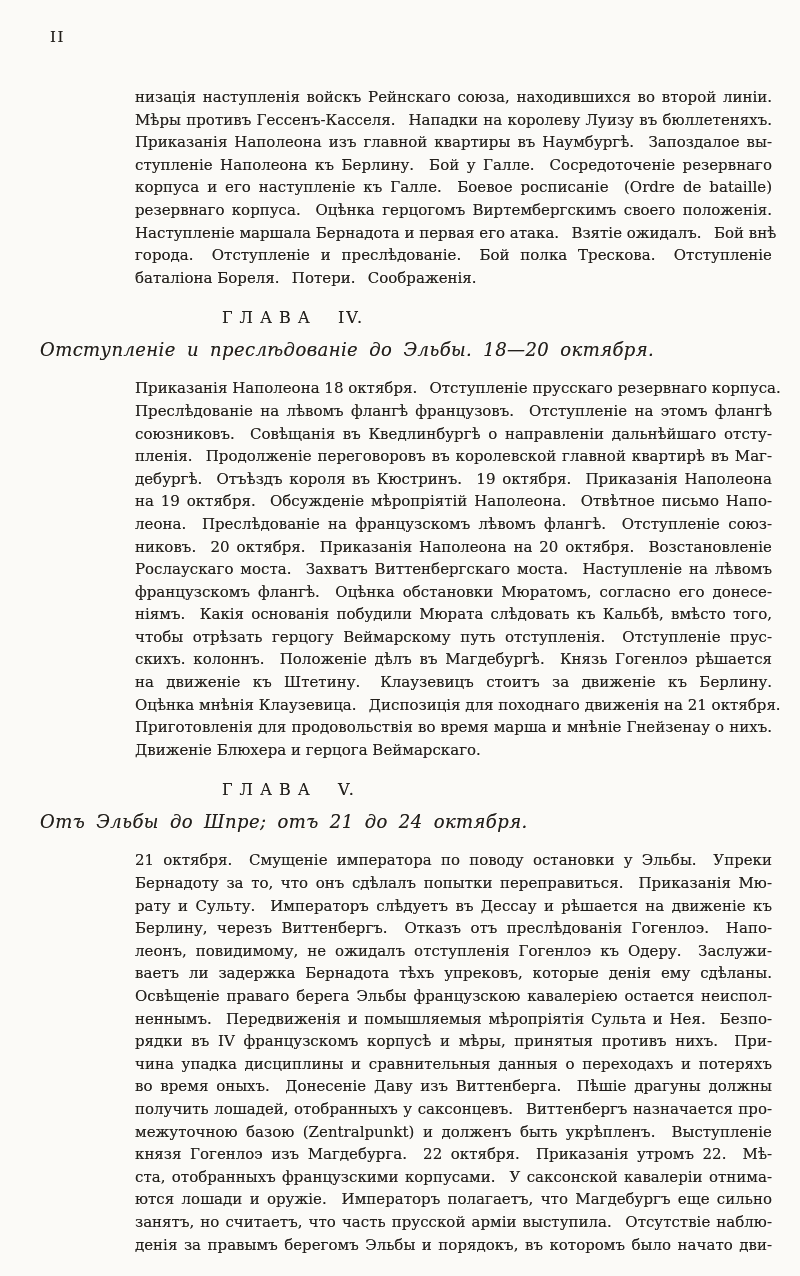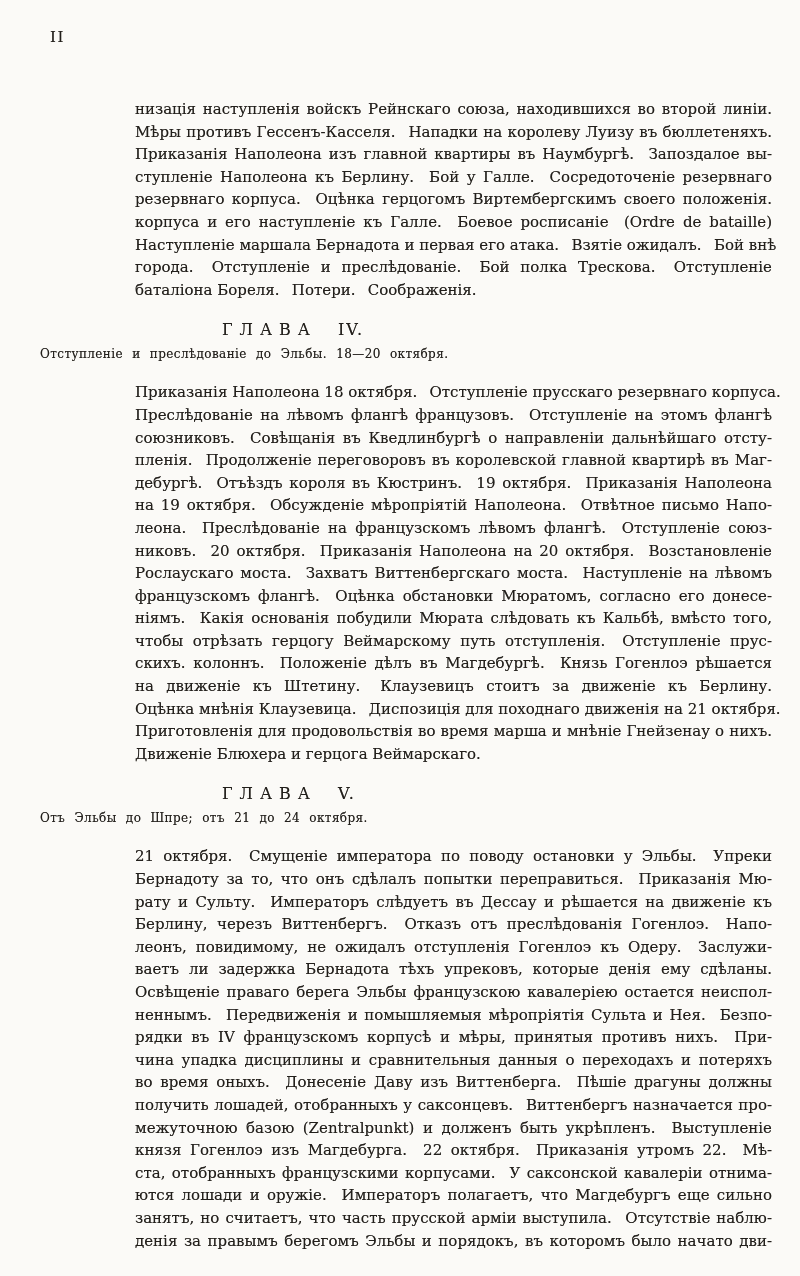--- a/index.html
+++ b/index.html
@@ -23,21 +23,21 @@
   .page-number {
     position: absolute;
     top: 28px;
     left: 50px;
     font-size: 15px;
     letter-spacing: 1.5px;
   }
 
   .content {
     position: absolute;
-    top: 12px;
+    top: 0;
     left: 40px;
     right: 28px;
   }
 
   
   .paragraph { margin-left: 95px; margin-top: 14px; }
   .content > .paragraph:first-child { margin-top: 86px; }
 
   .tline {
     font-size: 15px;
@@ -51,40 +51,42 @@
   .chapter-heading {
     margin-top: 18px;
     margin-left: 182px;
     font-size: 16px;
     line-height: 22px;
   }
   .chapter-heading .word { letter-spacing: 7px; }
   .chapter-heading .numeral { letter-spacing: 2px; margin-left: 21px; }
 
   .chapter-subtitle {
-    font-size: 12px;
+    margin-top: 8px;
+    font-style: italic;
+    font-size: 18px;
     line-height: 26px;
     word-spacing: 5px;
     letter-spacing: 0.4px;
     white-space: nowrap;
   }
 </style>
 </head>
 <body>
 
 <div class="page">
   <div class="page-number">II</div>
   <div class="content">
       <div class="paragraph">
         <div class="tline">низація наступленія войскъ Рейнскаго союза, находившихся во второй линіи.</div>
         <div class="tline">Мѣры противъ Гессенъ-Касселя.  Нападки на королеву Луизу въ бюллетеняхъ.</div>
         <div class="tline">Приказанія Наполеона изъ главной квартиры въ Наумбургѣ.  Запоздалое вы-</div>
         <div class="tline">ступленіе Наполеона къ Берлину.  Бой у Галле.  Сосредоточеніе резервнаго</div>
+        <div class="tline">корпуса и его наступленіе къ Галле.  Боевое росписаніе  (Ordre de bataille)</div>
         <div class="tline">резервнаго корпуса.  Оцѣнка герцогомъ Виртембергскимъ своего положенія.</div>
-        <div class="tline">корпуса и его наступленіе къ Галле.  Боевое росписаніе  (Ordre de bataille)</div>
         <div class="tline">Наступленіе маршала Бернадота и первая его атака.  Взятіе ожидалъ.  Бой внѣ</div>
         <div class="tline">города.  Отступленіе и преслѣдованіе.  Бой полка Трескова.  Отступленіе</div>
         <div class="tline final">баталіона Бореля.  Потери.  Соображенія.</div>
       </div>
       <div class="chapter-heading"><span class="word">ГЛАВА</span><span class="numeral">IV.</span></div>
       <div class="chapter-subtitle">Отступленіе и преслѣдованіе до Эльбы. 18—20 октября.</div>
       <div class="paragraph">
         <div class="tline">Приказанія Наполеона 18 октября.  Отступленіе прусскаго резервнаго корпуса.</div>
         <div class="tline">Преслѣдованіе на лѣвомъ флангѣ французовъ.  Отступленіе на этомъ флангѣ</div>
         <div class="tline">союзниковъ.  Совѣщанія въ Кведлинбургѣ о направленіи дальнѣйшаго отсту-</div>

